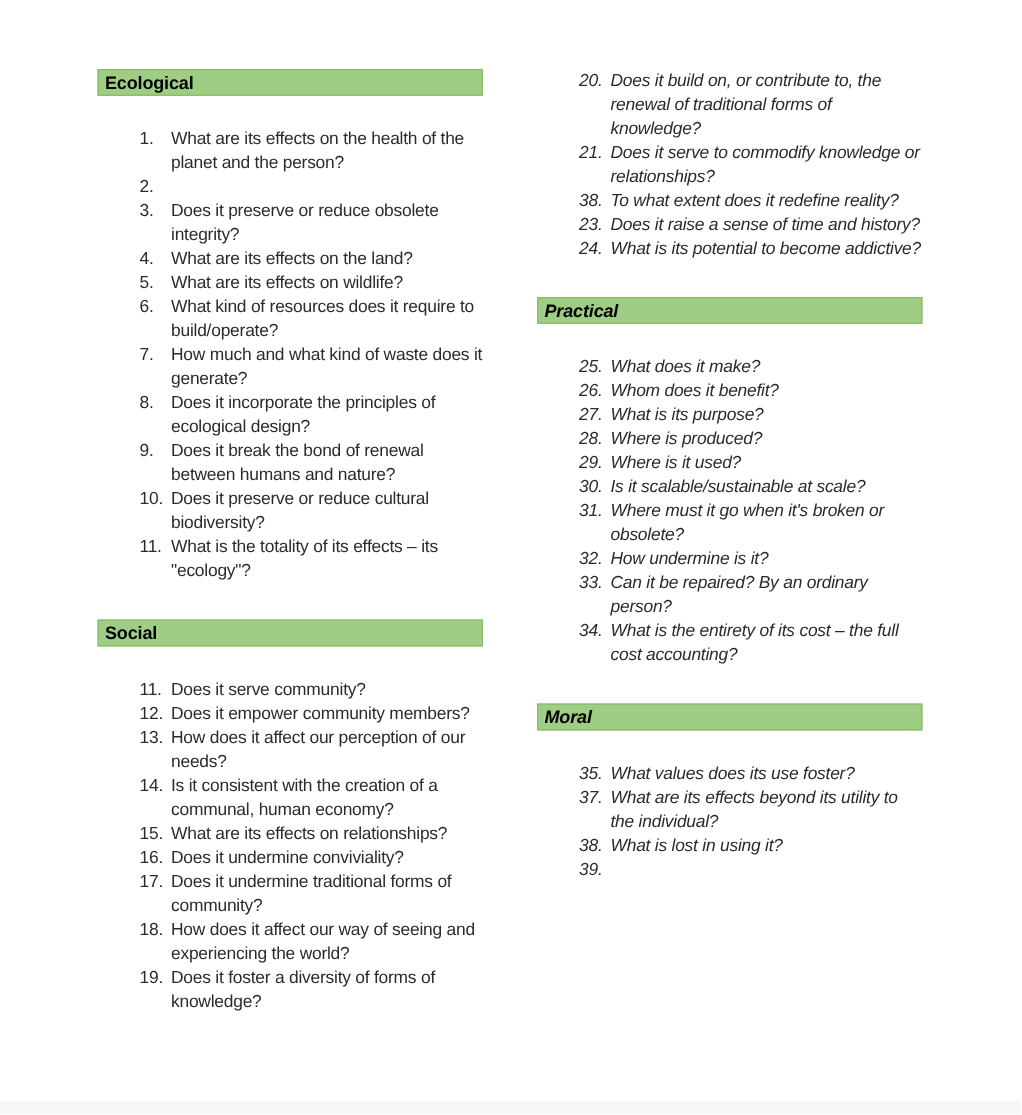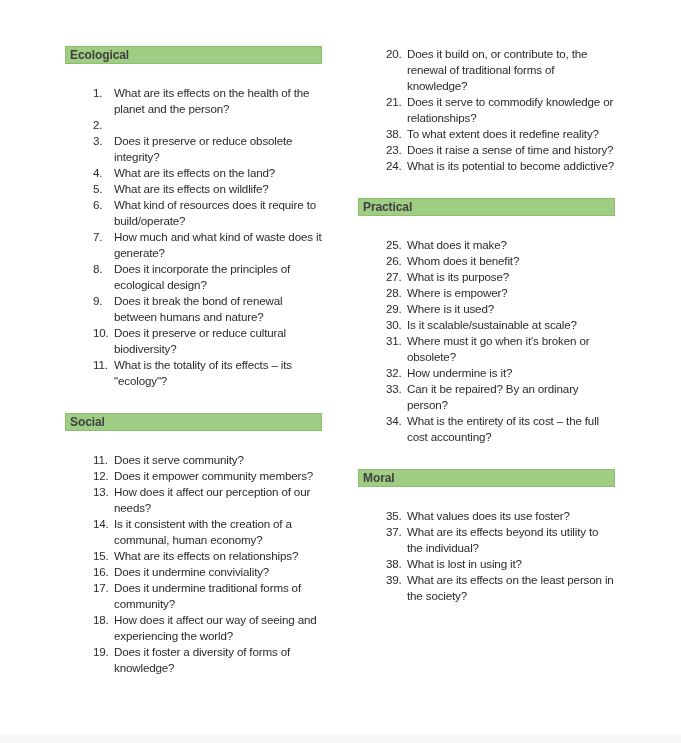--- a/index.html
+++ b/index.html
@@ -15,33 +15,33 @@
     overflow: hidden;
     font-family: "Liberation Sans", "DejaVu Sans", sans-serif;
     color: var(--text-color, #2b2b2b);
   }
   .col {
     position: absolute;
     top: 46px;
     width: 257px;
   }
   .col-left  { left: 65px; }
-  .col-right { left: 358px; }
+  .col-right { left: 358px; font-style: italic; }
   .col > *:first-child { margin-top: 0; }
 
   .section-header {
     box-sizing: border-box;
     height: 18px;
     line-height: 16px;
     background: var(--header-bg, #9fcd83);
     border: 1px solid var(--header-border, #8ebf71);
     padding-left: 4px;
     font-size: 12px;
     font-weight: bold;
-    color: #404040;
+    color: #000000;
     letter-spacing: -0.1px;
   }
   .qlist {
     margin: 21px 0 24px 0;
   }
   .q-item {
     display: flex;
     align-items: flex-start;
     font-size: 11.6px;
     line-height: 16px;
@@ -188,21 +188,21 @@
         <div class="q-item">
           <span class="q-num">26.</span>
           <span class="q-text">Whom does it benefit?</span>
         </div>
         <div class="q-item">
           <span class="q-num">27.</span>
           <span class="q-text">What is its purpose?</span>
         </div>
         <div class="q-item">
           <span class="q-num">28.</span>
-          <span class="q-text">Where is empower?</span>
+          <span class="q-text">Where is produced?</span>
         </div>
         <div class="q-item">
           <span class="q-num">29.</span>
           <span class="q-text">Where is it used?</span>
         </div>
         <div class="q-item">
           <span class="q-num">30.</span>
           <span class="q-text">Is it scalable/sustainable at scale?</span>
         </div>
         <div class="q-item">
@@ -231,18 +231,17 @@
         <div class="q-item">
           <span class="q-num">37.</span>
           <span class="q-text">What are its effects beyond its utility to the individual?</span>
         </div>
         <div class="q-item">
           <span class="q-num">38.</span>
           <span class="q-text">What is lost in using it?</span>
         </div>
         <div class="q-item">
           <span class="q-num">39.</span>
-          <span class="q-text">What are its effects on the least person in the society?</span>
         </div>
       </div>
     </div>
   <div class="bottom-strip"></div>
 </div>
 
 </body></html>

